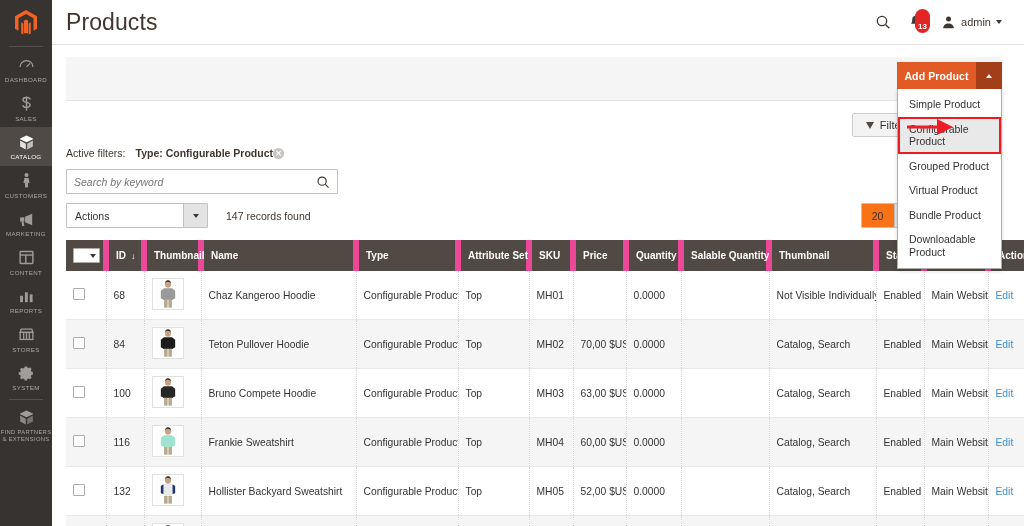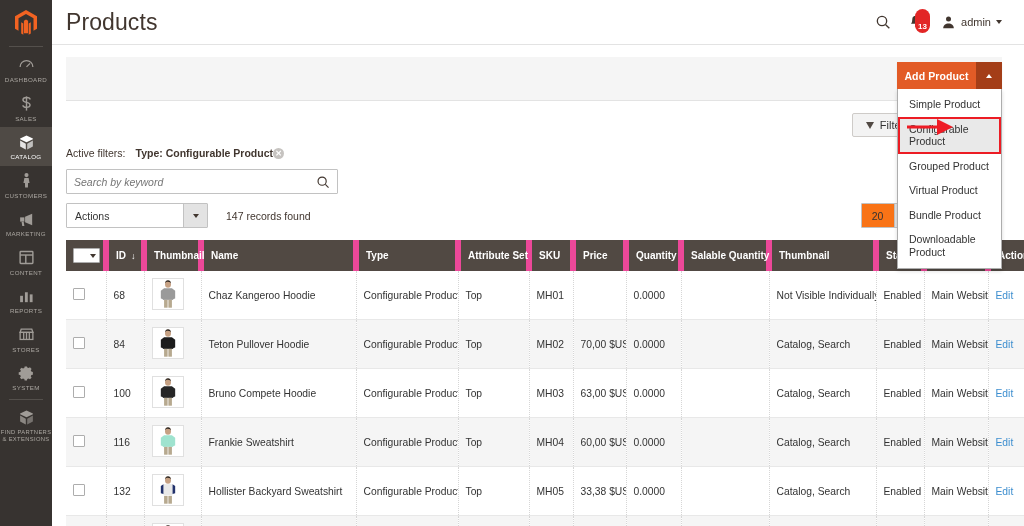--- a/index.html
+++ b/index.html
@@ -537,21 +537,21 @@
                     <path d="M9 14 h14 v17 h-14 z" fill="#e9e9e9"></path>
                     <path d="M9 14 l-4 3 v11 l4 1 z" fill="#21316b"></path>
                     <path d="M23 14 l4 3 v11 l-4 1 z" fill="#21316b"></path>
                     <rect x="10" y="32" width="5.4" height="12" fill="#b7a98f"></rect>
                     <rect x="16.6" y="32" width="5.4" height="12" fill="#b7a98f"></rect>
                   </svg></span></td>
               <td>Hollister Backyard Sweatshirt</td>
               <td>Configurable Product</td>
               <td>Top</td>
               <td>MH05</td>
-              <td>33,38 $US</td>
+              <td>52,00 $US</td>
               <td>0.0000</td>
               <td></td>
               <td>Catalog, Search</td>
               <td>Enabled</td>
               <td>Main Website</td>
               <td><span class="edit-link">Edit</span></td>
             </tr>
             <tr class="alt">
               <td></td>
               <td>148</td>

